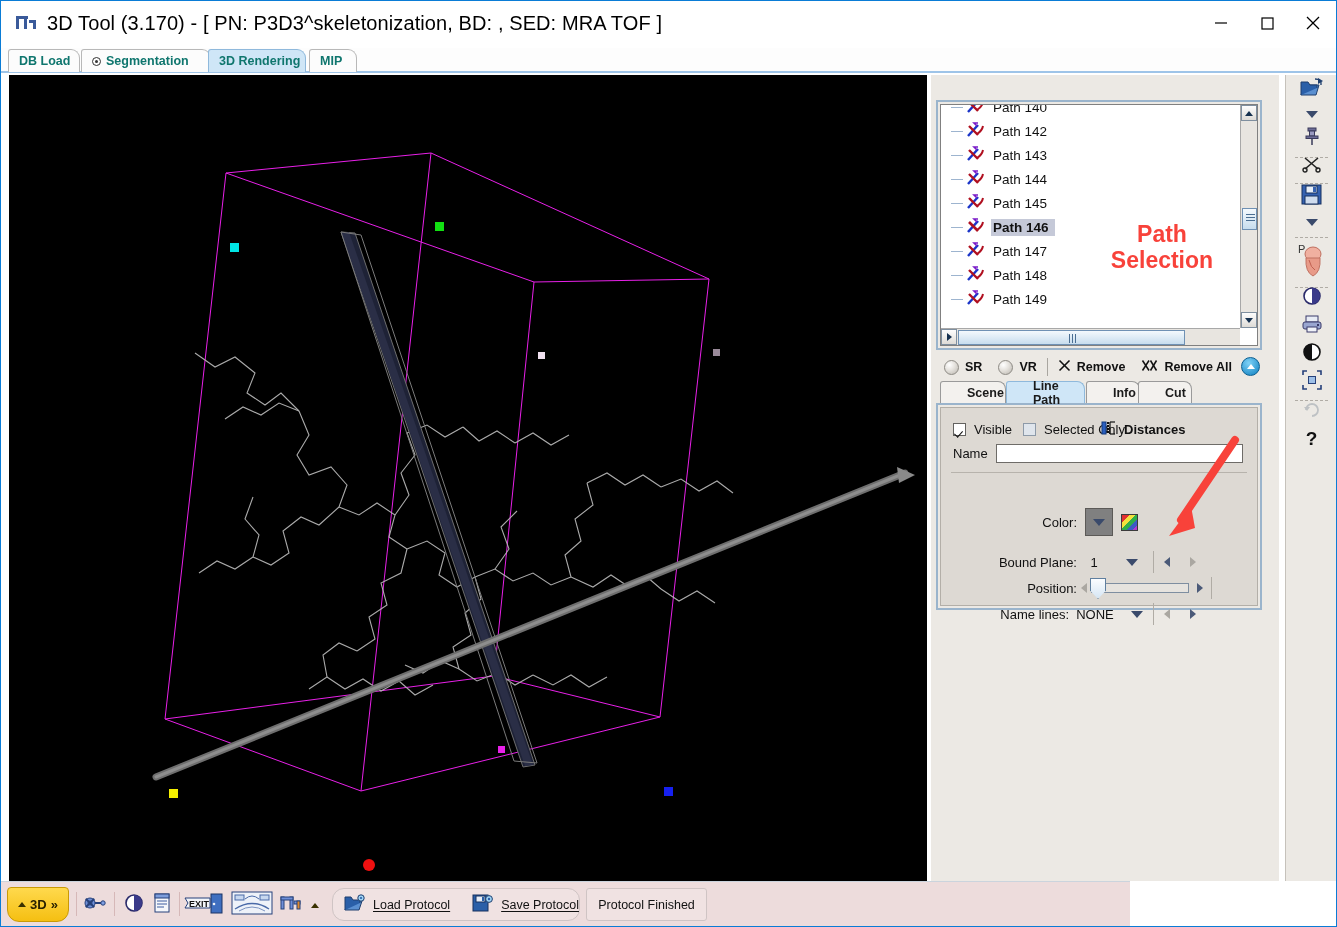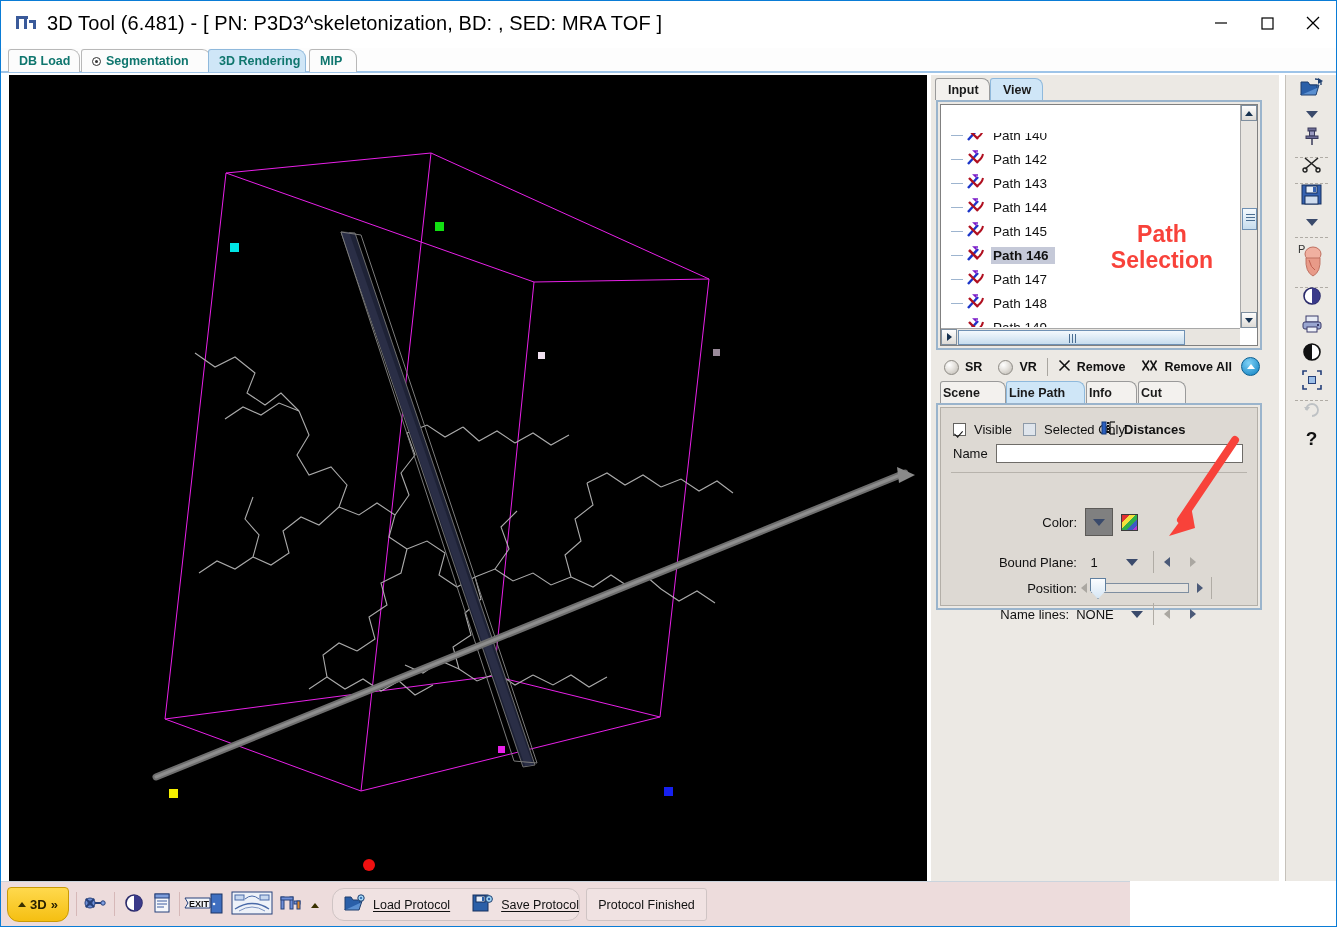--- a/index.html
+++ b/index.html
@@ -83,21 +83,21 @@
 
   
   .listbox-outer {
     position:absolute; left:5px; top:25px; width:326px; height:250px;
     background:#ece9e4; border:2px solid #9ab4cc; padding:2px;
   }
   .listbox {
     position:relative; width:100%; height:100%;
     background:#ffffff; border:1px solid #808080; overflow:hidden;
   }
-  .list-clip { position:absolute; left:0; top:0; right:18px; bottom:18px; overflow:hidden;margin-top:28px; }
+  .list-clip { position:absolute; left:0; top:0; right:18px; bottom:18px; overflow:hidden; }
   .list-inner { position:absolute; left:0; top:-10px; width:100%; }
   .lrow {
     position:relative; height:24px; display:flex; align-items:center;
     font-size:13.5px; color:#111; padding-left:10px;
   }
   .lrow .dash {
     width:12px; height:1px; background:#9db4cf; flex:none; margin-right:2px;
   }
   .lrow .pico { width:20px; height:18px; position:relative; flex:none; margin-right:6px; }
   .lrow .lbl { padding:1px 6px 1px 2px; white-space:nowrap; }
@@ -146,21 +146,21 @@
     position:absolute; right:2px; top:4px; width:19px; height:19px; border-radius:50%;
     background:radial-gradient(circle at 40% 30%, #7fd2f7, #0d7fc0);
     border:1px solid #0a5f91; display:flex; align-items:center; justify-content:center;
   }
 
   
   .subtabs { position:absolute; left:5px; top:306px; width:326px; height:22px; }
   .stab {
     position:absolute; top:0; height:22px; border:1px solid #9a9a9a; border-bottom:none;
     border-radius:3px 8px 0 0; background:#f3f1ee; font-size:12.5px; font-weight:bold;
-    color:#1a1a1a; display:flex; align-items:center; padding:0 2px;
+    color:#1a1a1a; display:flex; align-items:center; padding:0 26px;
   }
   .stab.sel { background:#cfe6f7; border-color:#8fb9dc; z-index:3; }
 
   
   .propbox {
     position:absolute; left:5px; top:328px; width:326px; height:207px;
     background:#ece9e4; border:2px solid #9ab4cc; padding:2px;
   }
   .propinner { position:relative; width:100%; height:100%; background:#ddd9d3; border:1px solid #b3afa8; }
   .chkrow { position:absolute; left:12px; top:14px; display:flex; align-items:center; gap:8px; font-size:13px; color:#111; }
@@ -241,21 +241,21 @@
 <div class="app">
 
   <div class="titlebar">
     <div class="title-icon">
       <span class="tb t1"></span>
         <span class="tb t2"></span>
         <span class="tb t3"></span>
       <span class="tb t4"></span>
         <span class="tb t5"></span>
     </div>
-    <div class="title-text">3D Tool (6.481) - [ PN: P3D3^skeletonization, BD: , SED: MRA TOF ]</div>
+    <div class="title-text">3D Tool (3.170) - [ PN: P3D3^skeletonization, BD: , SED: MRA TOF ]</div>
     <div class="wincontrols">
       <div class="wc">
         <svg width="20" height="20">
             <line x1="4" y1="10" x2="16" y2="10" stroke="#000" stroke-width="1.2"></line>
           </svg>
       </div>
       <div class="wc">
         <svg width="20" height="20">
             <rect x="5" y="5" width="11" height="11" fill="none" stroke="#000" stroke-width="1.2"></rect>
           </svg>
@@ -347,28 +347,20 @@
       <rect x="655" y="712" width="9" height="9" fill="#1620f0"></rect>
       <circle cx="360" cy="790" r="6" fill="#f01010"></circle>
       <rect x="489" y="671" width="7" height="7" fill="#e820e8"></rect>
       <rect x="529" y="277" width="7" height="7" fill="#f0e0f0"></rect>
       <rect x="704" y="274" width="7" height="7" fill="#9a8a9a"></rect>
     </svg>
   </div>
 
   <div class="rightpanel">
 
-    <div class="panel-tabs">
-      <div class="ptab" style="left:4px;width:55px;">
-        <span>Input</span>
-      </div>
-      <div class="ptab sel" style="left:59px;width:53px;">
-        <span>View</span>
-      </div>
-    </div>
 
     <div class="listbox-outer">
       <div class="listbox">
         <div class="list-clip">
           <div class="list-inner">
 
             <div class="lrow">
               <span class="dash"></span>
               <span class="pico">
                 <svg width="20" height="18" viewBox="0 0 20 18">

